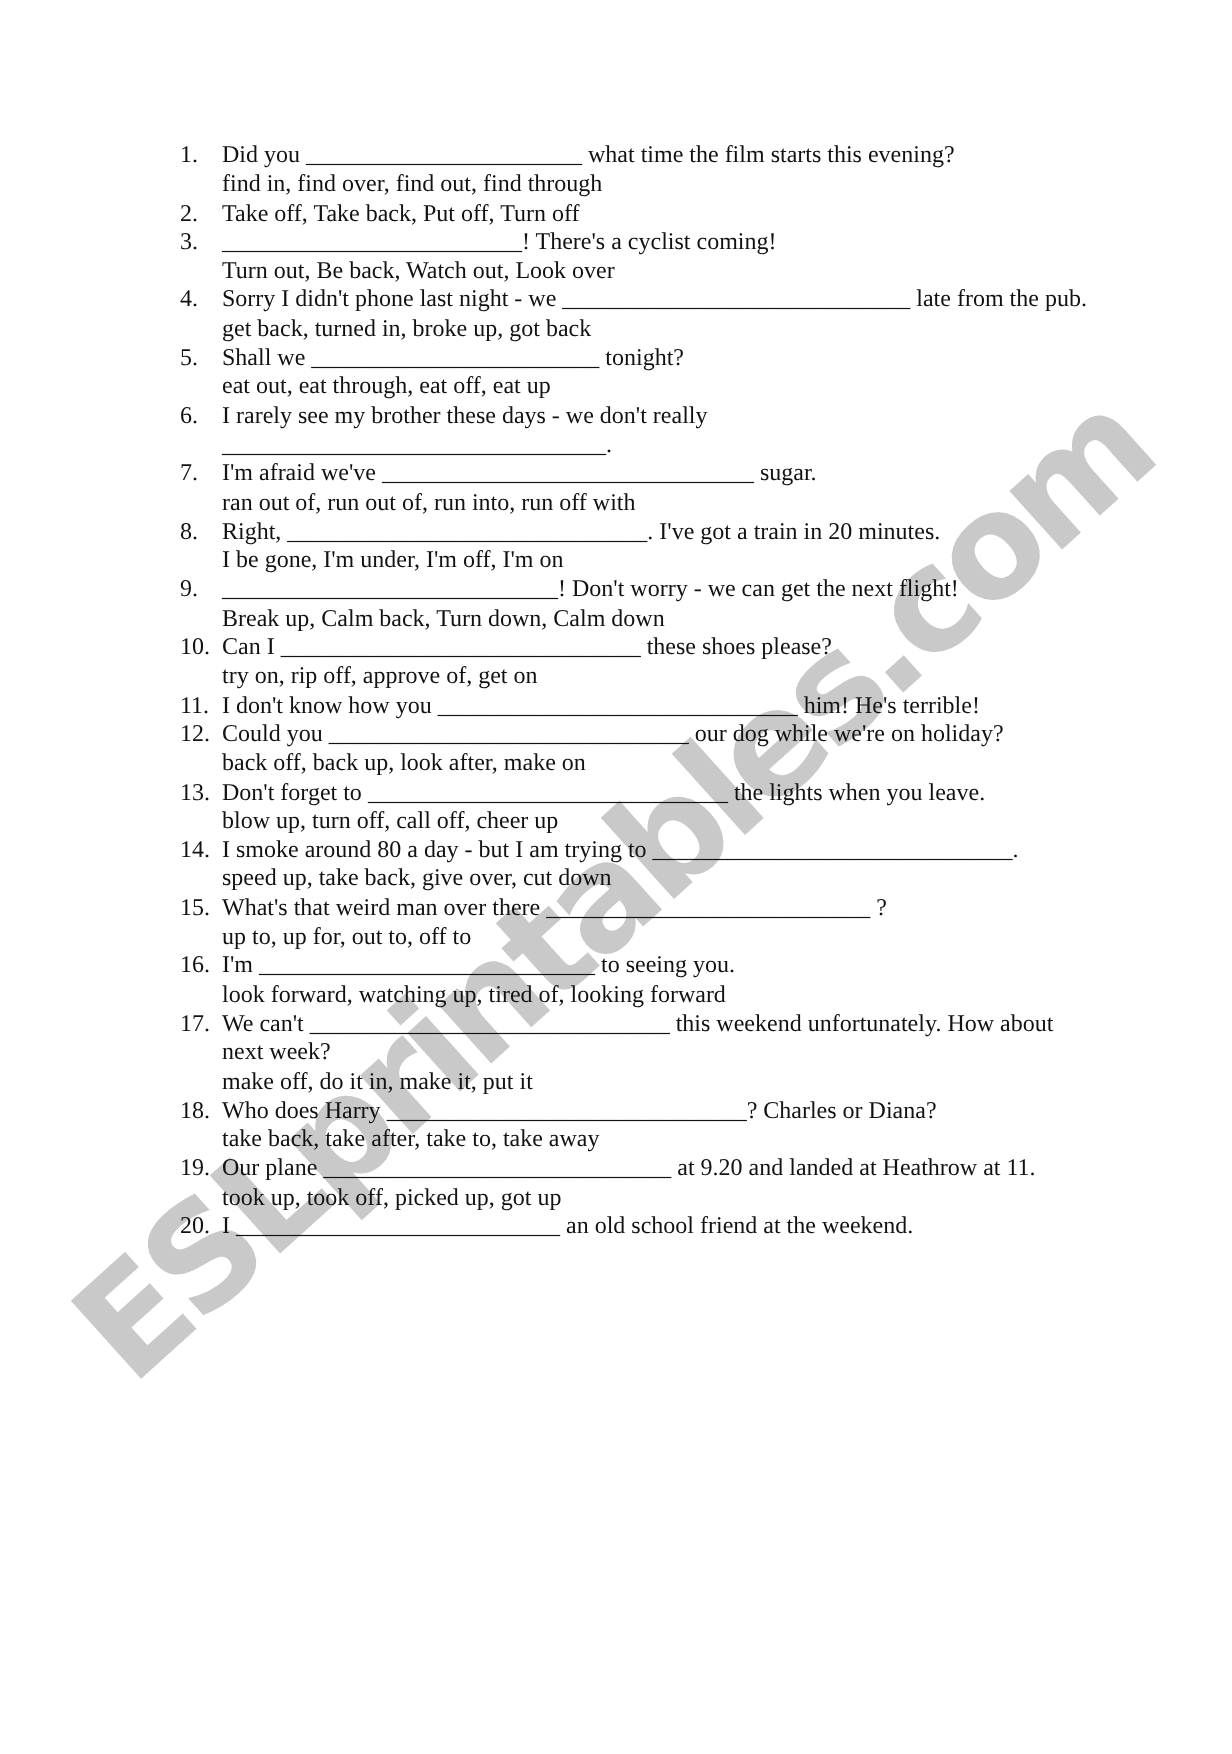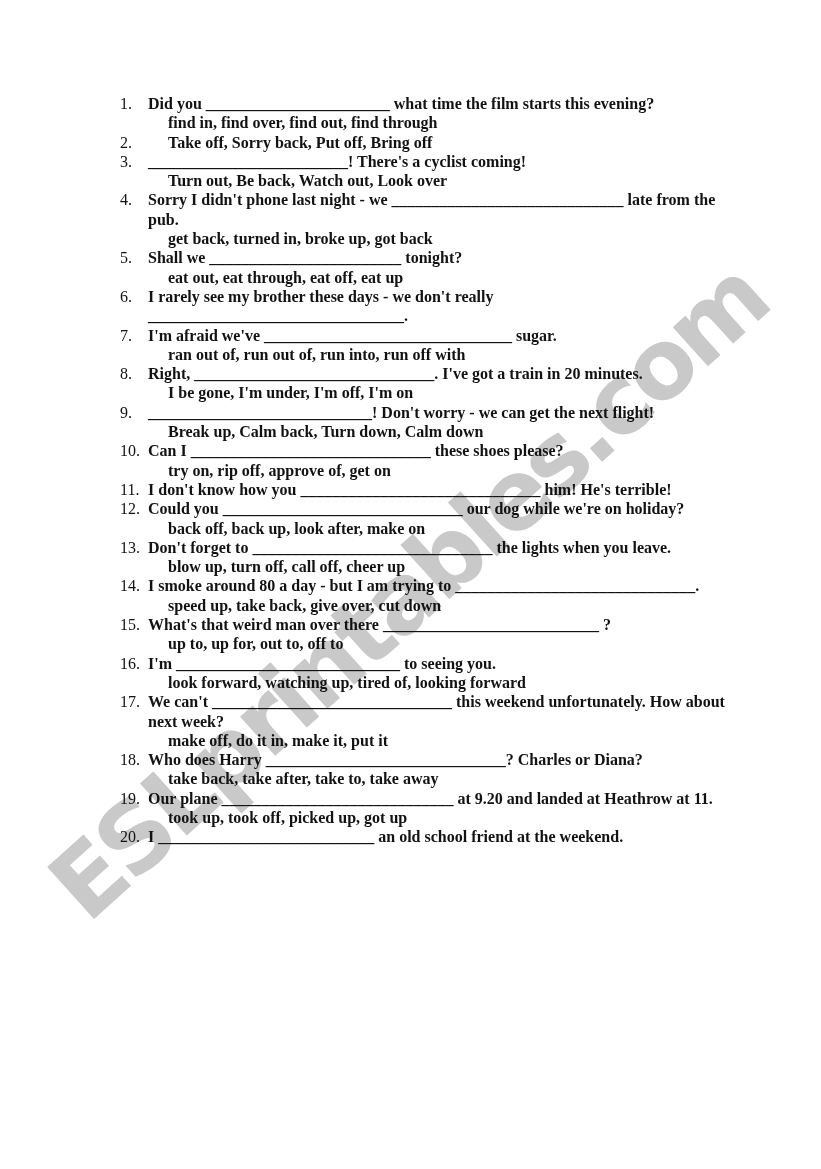--- a/index.html
+++ b/index.html
@@ -30,43 +30,43 @@
     position: absolute;
     left: 120px;
     top: 94px;
     width: 612px;
     font-size: 16px;
     line-height: 19.3px;
     z-index: 1;
   }
   .item { display: flex; align-items: flex-start; }
   .num  { flex: 0 0 28px; }
-  .body { width: 578px; font-weight: bold; }
+  .body { width: 578px; }
   .sentence { display: block; }
-  .options  { display: block; margin-left: 20px; }
+  .options  { display: block; }
   .blank { white-space: nowrap; }
 </style>
 </head>
 <body>
 
 <div class="page">
   <div class="watermark">ESLprintables.com</div>
   <div class="content" id="exercise-list">
   <div class="item">
     <span class="num">1.</span>
     <span class="body">
       <span class="sentence"><span>Did you </span><span class="blank">_______________________</span><span> what time the film starts this evening?</span></span>
       <span class="options">find in, find over, find out, find through</span>
     </span>
   </div>
 
   <div class="item">
     <span class="num">2.</span>
     <span class="body">
-      <span class="options">Take off, Sorry back, Put off, Bring off</span>
+      <span class="options">Take off, Take back, Put off, Turn off</span>
     </span>
   </div>
 
   <div class="item">
     <span class="num">3.</span>
     <span class="body">
       <span class="sentence"><span class="blank">_________________________</span><span>! There's a cyclist coming!</span></span>
       <span class="options">Turn out, Be back, Watch out, Look over</span>
     </span>
   </div>

